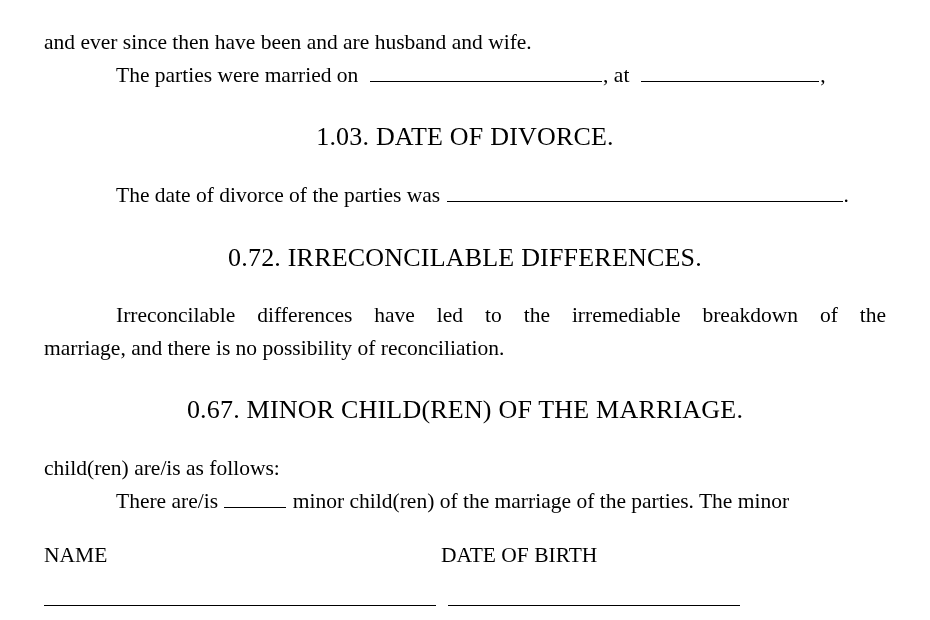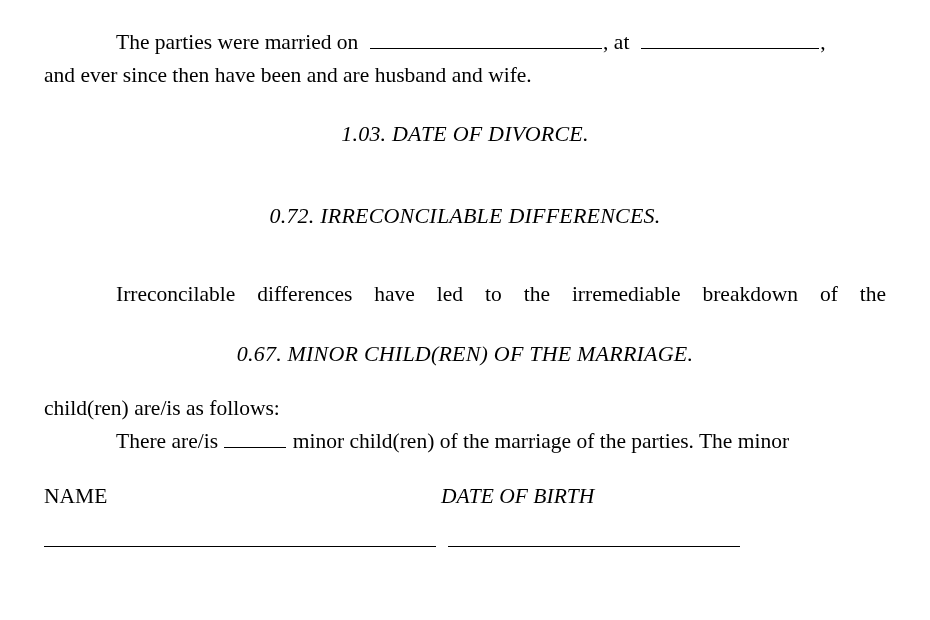--- a/index.html
+++ b/index.html
@@ -30,26 +30,25 @@
   .para {
     margin: 0;
     padding: 0;
     text-indent: 72px;
     text-align: justify;
   }
   .para.no-indent {
     text-indent: 0;
   }
   .heading {
-    font-size: 22px;
+    font-size: 26px;
     text-align: center;
     margin: 0;
     padding: 0;
     letter-spacing: 0.2px;
-    font-style: italic;
   }
   .gap-lg { height: 26px; }
   .gap-md { height: 22px; }
   .blank {
     display: inline-block;
     border-bottom: 1.4px solid #000;
     vertical-align: baseline;
     height: 0.92em;
     margin: 0 1px;
   }
@@ -69,21 +68,20 @@
   }
   .col-name {
     position: absolute;
     left: 0;
     top: 0;
   }
   .col-dob {
     position: absolute;
     left: 397px;
     top: 0;
-    font-style: italic;
   }
   .line-row {
     position: relative;
     height: 42px;
   }
   .rule-name {
     position: absolute;
     left: 0;
     top: 0;
     width: 392px;
@@ -101,38 +99,40 @@
 </style>
 </head>
 <body>
 
 <div class="page">
 
   <div class="body-text">
 
     <div class="gap-lg"></div>
 
+    <p class="para no-indent">and ever since then have been and are husband and wife.</p>
+
     <p class="para"><span>The parties were married on</span>&nbsp; <span class="blank blank-marry"></span><span>, at</span>&nbsp; <span class="blank blank-at"></span><span>,</span></p>
-
-    <p class="para no-indent">and ever since then have been and are husband and wife.</p>
 
     <div class="gap-lg"></div>
 
     <p class="heading">1.03. DATE OF DIVORCE.</p>
 
     <div class="gap-md"></div>
 
+    <p class="para"><span>The date of divorce of the parties was</span> <span class="blank blank-divorce"></span><span>.</span></p>
 
     <div class="gap-lg"></div>
 
     <p class="heading">0.72. IRRECONCILABLE DIFFERENCES.</p>
 
     <div class="gap-md"></div>
 
-    <p class="para" style="text-align-last: justify; margin-top: 24px;">Irreconcilable differences have led to the irremediable breakdown of the</p>
+    <p class="para" style="text-align-last: justify;">Irreconcilable differences have led to the irremediable breakdown of the</p>
+    <p class="para no-indent">marriage, and there is no possibility of reconciliation.</p>
 
     <div class="gap-lg"></div>
 
     <p class="heading">0.67. MINOR CHILD(REN) OF THE MARRIAGE.</p>
 
     <div class="gap-md"></div>
 
     <p class="para no-indent">child(ren) are/is as follows:</p>
 
     <p class="para"><span>There are/is</span> <span class="blank blank-kids"></span> <span>minor child(ren) of the marriage of the parties.  The minor</span></p>

